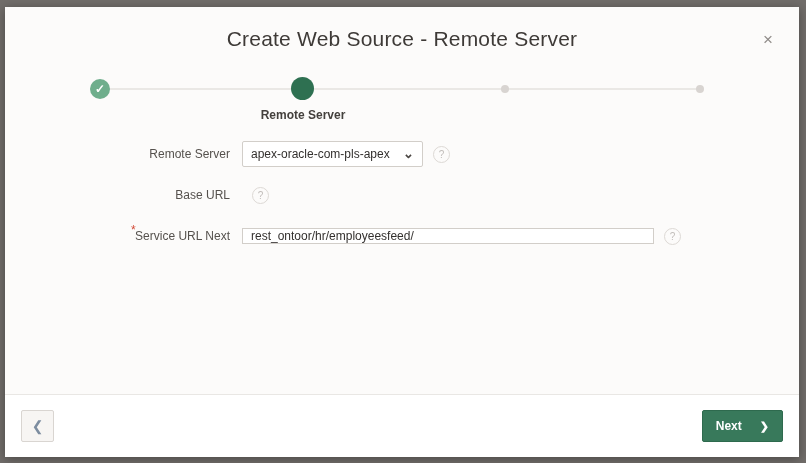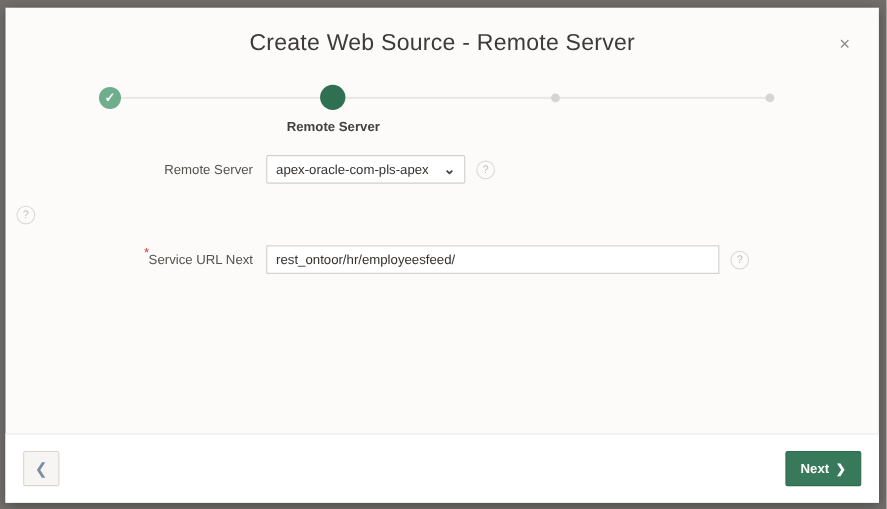--- a/index.html
+++ b/index.html
@@ -103,21 +103,21 @@
   .select-box .select-chevron {
     color: #4a4643; font-size: 13px; font-weight: bold;
     margin-left: 6px; line-height: 10px;
   }
   .readonly-value {
     font-size: 13px;
     font-weight: bold;
     color: #1d1b1a;
   }
   .text-input {
-    width: 412px; height: 26px;
+    width: 412px; height: 16px;
     background: #ffffff;
     border: 1px solid #d2cec9;
     border-radius: 0;
     padding: 0 8px;
     font-size: 12px;
     color: #33302e;
     font-family: "Liberation Sans", sans-serif;
     outline: none;
   }
   .help-icon {
@@ -158,21 +158,21 @@
   .next-btn {
     height: 32px;
     background: #38795b;
     border: 1px solid #2e6a4e;
     border-radius: 2px;
     color: #ffffff;
     font-size: 12px;
     font-weight: bold;
     padding: 0 13px;
     cursor: pointer;
-    display: flex; align-items: center; gap: 6px;
+    display: flex; align-items: center; gap: 18px;
     font-family: "Liberation Sans", sans-serif;
   }
   .next-btn .btn-chevron { font-size: 11px; font-weight: bold; }
 </style>
 </head>
 <body>
 
 <div class="modal">
 
   <h1 class="dialog-title">Create Web Source - Remote Server</h1>
@@ -194,20 +194,21 @@
     <div class="form-row">
       <label class="form-label">Remote Server</label>
       <div class="select-box">
         <span class="select-value">apex-oracle-com-pls-apex</span>
         <span class="select-chevron">⌄</span>
       </div>
       <span class="help-icon">?</span>
     </div>
 
     <div class="form-row">
+      <label class="form-label">Base URL</label>
       <span class="help-icon">?</span>
     </div>
 
     <div class="form-row">
       <label class="form-label">
         <span class="required-marker">*</span>
         <span>Service URL Next</span>
       </label>
       <input type="text" class="text-input" value="rest_ontoor/hr/employeesfeed/" style="">
       <span class="help-icon">?</span>

